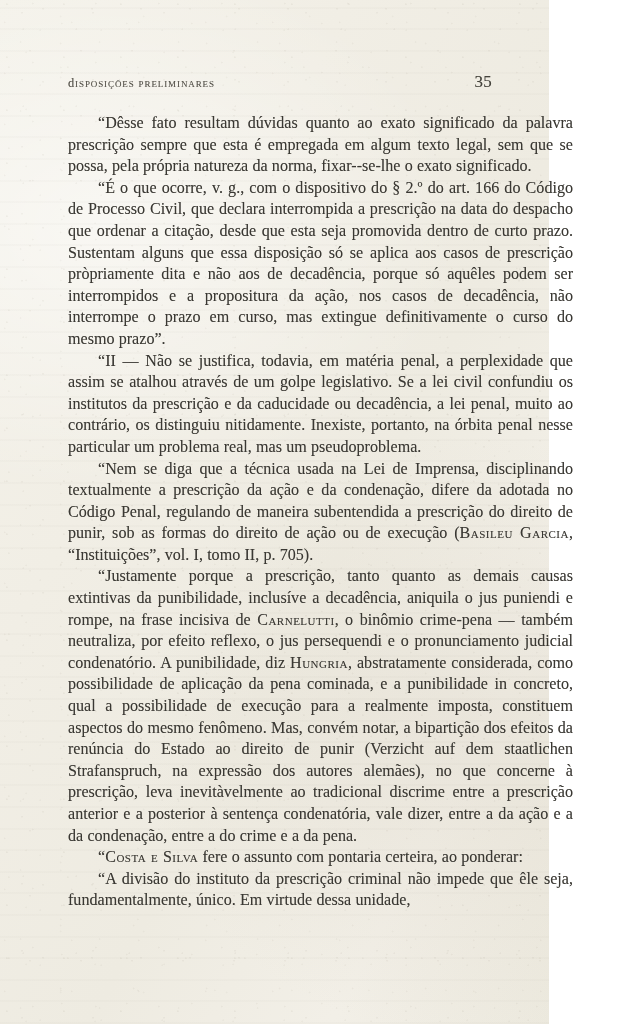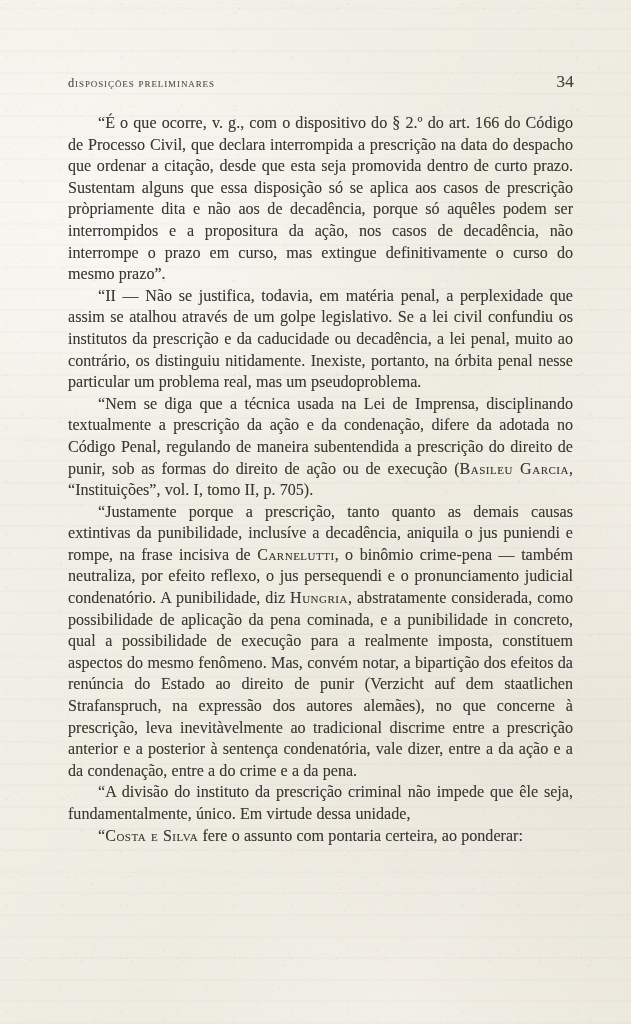--- a/index.html
+++ b/index.html
@@ -8,21 +8,21 @@
     background: #ffffff;
   }
   body {
     width: 631px;
     height: 1024px;
     overflow: hidden;
   }
 
   #page {
     position: relative;
-    width: 631px;
+    width: 549px;
     height: 1024px;
     background:
       radial-gradient(ellipse 520px 380px at 18% 22%, rgba(255,255,255,0.50) 0%, rgba(255,255,255,0) 70%),
       radial-gradient(ellipse 460px 420px at 86% 72%, rgba(214,206,190,0.30) 0%, rgba(214,206,190,0) 72%),
       linear-gradient(118deg, #f4f2ea 0%, #f1eee5 32%, #eeebe1 58%, #f2efe7 80%, #ece9de 100%);
     box-sizing: border-box;
     font-family: "Liberation Serif", "DejaVu Serif", serif;
     color: #3a3833;
   }
 
@@ -132,25 +132,26 @@
 </head>
 <body>
 
 <div id="page">
 
   <div id="grain"></div>
   <div id="showthrough"></div>
 
   <div id="runhead">
     <span class="title">Disposições Preliminares</span>
-    <span class="folio">34</span>
+    <span class="folio">35</span>
   </div>
 
   <div id="textblock">
+      <p>“Dêsse fato resultam dúvidas quanto ao exato significado da palavra prescrição sempre que esta é empregada em algum texto legal, sem que se possa, pela própria natureza da norma, fixar-‑se‑lhe o exato significado.</p>
       <p>“É o que ocorre, v. g., com o dispositivo do § 2.º do art. 166 do Código de Processo Civil, que declara interrompida a prescrição na data do despacho que ordenar a citação, desde que esta seja promovida dentro de curto prazo.  Sustentam alguns que essa disposição só se aplica aos casos de prescrição pròpriamente dita e não aos de decadência, porque só aquêles podem ser interrompidos e a propositura da ação, nos casos de decadência, não interrompe o prazo em curso, mas extingue definitivamente o curso do mesmo prazo”.</p>
       <p>“II — Não se justifica, todavia, em matéria penal, a perplexidade que assim se atalhou através de um golpe legislativo.  Se a lei civil confundiu os institutos da prescrição e da caducidade ou decadência, a lei penal, muito ao contrário, os distinguiu nitidamente. Inexiste, portanto, na órbita penal nesse particular um problema real, mas um pseudoproblema.</p>
       <p>“Nem se diga que a técnica usada na Lei de Imprensa, disciplinando textualmente a prescrição da ação e da condenação, difere da adotada no Código Penal, regulando de maneira subentendida a prescrição do direito de punir, sob as formas do direito de ação ou de execução (<span class="sc">Basileu Garcia</span>, “Instituições”, vol. I, tomo II, p. 705).</p>
       <p>“Justamente porque a prescrição, tanto quanto as demais causas extintivas da punibilidade, inclusíve a decadência, aniquila o <span class="ital">jus puniendi</span> e rompe, na frase incisiva de <span class="sc">Carnelutti</span>, o binômio crime-pena — também neutraliza, por efeito reflexo, o <span class="ital">jus persequendi</span> e o pronunciamento judicial condenatório.  A punibilidade, diz <span class="sc">Hungria</span>, abstratamente considerada, como possibilidade de aplicação da pena cominada, e a punibilidade <span class="ital">in concreto</span>, qual a possibilidade de execução para a realmente imposta, constituem aspectos do mesmo fenômeno. Mas, convém notar, a bipartição dos efeitos da renúncia do Estado ao direito de punir (<span class="ital">Verzicht auf dem staatlichen Strafanspruch</span>, na expressão dos autores alemães), no que concerne à prescrição, leva inevitàvelmente ao tradicional discrime entre a prescrição anterior e a posterior à sentença condenatória, vale dizer, entre a da ação e a da condenação, entre a do crime e a da pena.</p>
+      <p>“<span class="sc">Costa e Silva</span> fere o assunto com pontaria certeira, ao ponderar:</p>
       <p>“A divisão do instituto da prescrição criminal não impede que êle seja, fundamentalmente, único.  Em virtude dessa unidade,</p>
-      <p>“<span class="sc">Costa e Silva</span> fere o assunto com pontaria certeira, ao ponderar:</p>
     </div>
 
 </div>
 
 </body></html>

